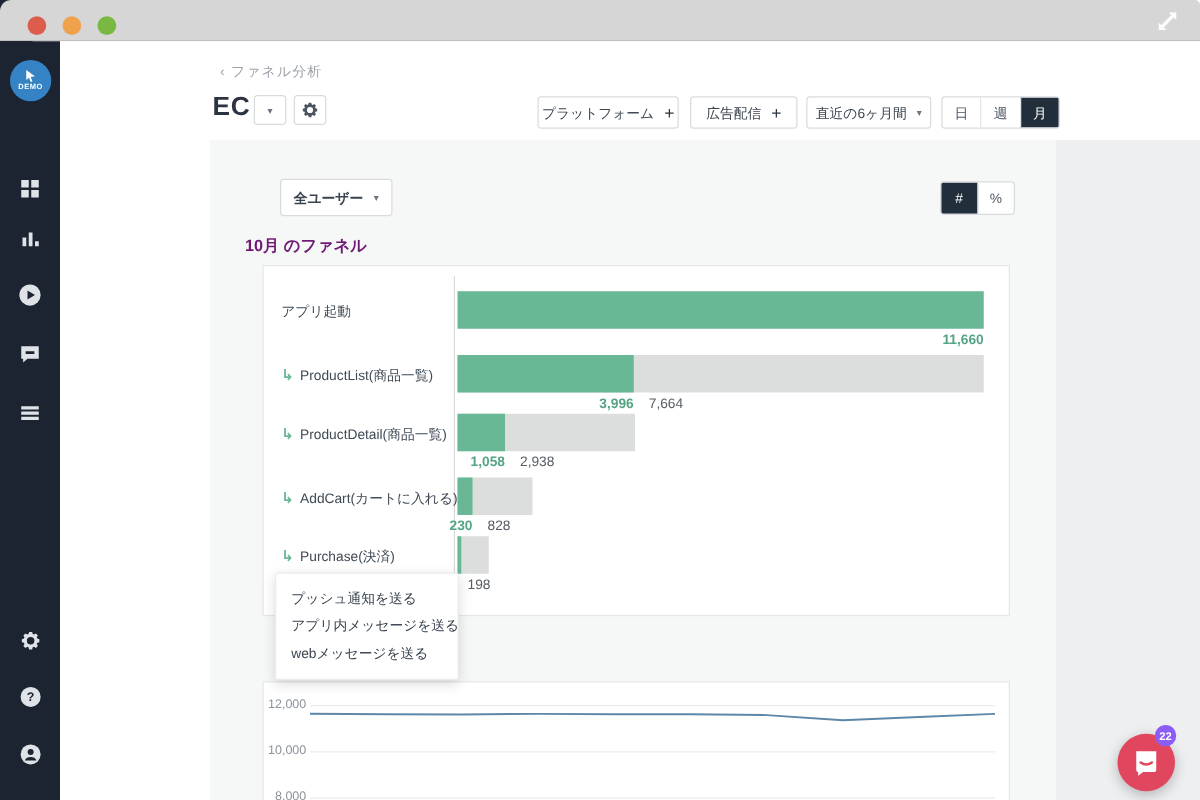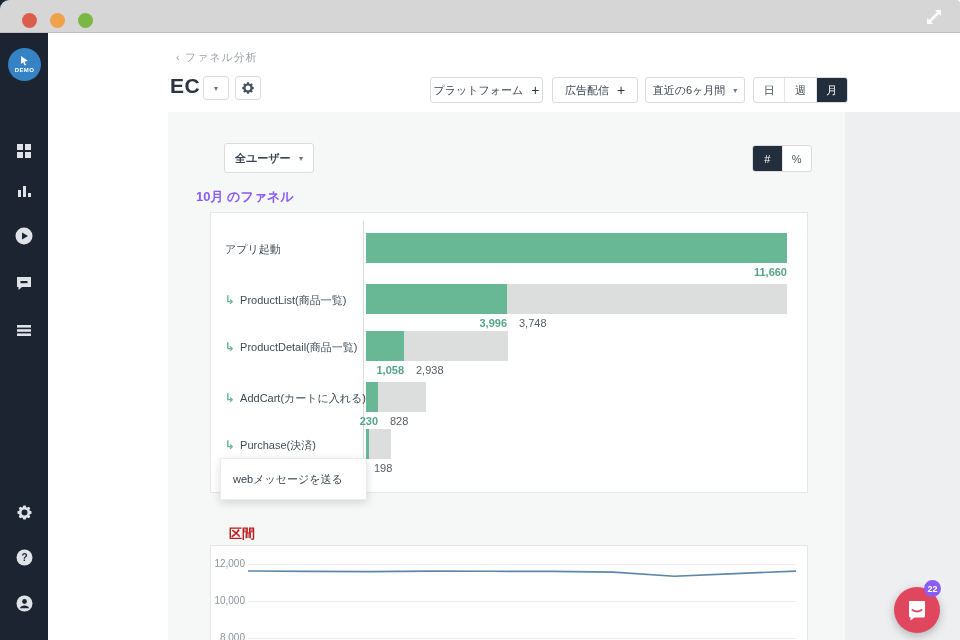--- a/index.html
+++ b/index.html
@@ -40,21 +40,21 @@
   .seg.active { background:#232e3d; color:#fff; }
 
   
   #panel { left:168px; top:112px; width:792px; height:528px; background:#f6f7f7; }
   #right-band { left:845px; top:112px; width:115px; height:528px; background:#edeff0; }
 
   #segment-btn { left:224px; top:143px; width:90px; height:30px; justify-content:space-between;
     padding:0 10px; font-weight:bold; }
   #unit-toggle { left:752px; top:145px; width:60px; height:27px; display:flex;
     border:1px solid #d9dcdf; border-radius:3px; overflow:hidden; background:#fff; }
-  #funnel-title { left:196px; top:188px; font-size:13px; font-weight:bold; color:#8b5cf6; }
+  #funnel-title { left:196px; top:188px; font-size:13px; font-weight:bold; color:#701a75; }
   #section2-title { left:196px; top:525px; font-size:13px; font-weight:bold; color:#b91c1c;margin-left:33px; }
 
   .card { position:absolute; background:#fff; border:1px solid #e4e6e8; }
   #funnel-card { left:210px; top:212px; width:598px; height:281px; }
   #line-card { left:210px; top:545px; width:598px; height:118px; }
 
   #funnel-axis { position:absolute; left:152px; top:8px; width:1px; height:250px; background:#d9d9d9; }
   .f-label { position:absolute; font-size:11px; color:#3f4a55; white-space:nowrap; }
   .f-arrow { color:#68b795; font-weight:bold; margin-right:5px; font-size:12px; }
   .f-track { position:absolute; left:155px; height:30px; background:#dcdddd; }
@@ -217,21 +217,21 @@
         <div class="f-label" style="left: 14px; top: 29px;"><span>アプリ起動</span></div>
         <div class="f-green" style="top: 20px; width: 421px; height: 30px;"></div>
         <div class="f-vals" style="top: 53px;">
           <span class="f-vgreen" style="left: 421px;">11,660</span>
         </div>
         <div class="f-label" style="left: 14px; top: 80px;"><span class="f-arrow">↳</span><span>ProductList(商品一覧)</span></div>
         <div class="f-track" style="top: 71px; width: 421px; height: 30px;"></div>
         <div class="f-green" style="top: 71px; width: 141px; height: 30px;"></div>
         <div class="f-vals" style="top: 104px;">
           <span class="f-vgreen" style="left: 141px;">3,996</span>
-          <span class="f-vtotal" style="left: 153px;">3,748</span>
+          <span class="f-vtotal" style="left: 153px;">7,664</span>
         </div>
         <div class="f-label" style="left: 14px; top: 127px;"><span class="f-arrow">↳</span><span>ProductDetail(商品一覧)</span></div>
         <div class="f-track" style="top: 118px; width: 142px; height: 30px;"></div>
         <div class="f-green" style="top: 118px; width: 38px; height: 30px;"></div>
         <div class="f-vals" style="top: 151px;">
           <span class="f-vgreen" style="left: 38px;">1,058</span>
           <span class="f-vtotal" style="left: 50px;">2,938</span>
         </div>
         <div class="f-label" style="left: 14px; top: 178px;"><span class="f-arrow">↳</span><span>AddCart(カートに入れる)</span></div>
         <div class="f-track" style="top: 169px; width: 60px; height: 30px;"></div>
@@ -261,20 +261,22 @@
         <div class="gridline" style="top: 18px;"></div>
         <div class="gridline" style="top: 55px;"></div>
         <div class="gridline" style="top: 92px;"></div>
       </div>
     <svg id="line-svg" width="596" height="116" style="position:absolute;left:0;top:0">
         <polyline points="37.0,25.0 97.9,25.4 158.8,25.6 219.7,25.1 280.6,25.3 341.4,25.4 402.3,26.1 463.2,30.2 524.1,27.6 585.0,25.1" fill="none" stroke="#5d87a8" stroke-width="1.6"></polyline>
       </svg>
   </div>
 
   <div id="context-menu" class="abs">
+      <div class="menu-item">プッシュ通知を送る</div>
+      <div class="menu-item">アプリ内メッセージを送る</div>
       <div class="menu-item">webメッセージを送る</div>
     </div>
 
   <div id="chat-launcher" class="abs">
     <svg width="22" height="22" viewBox="0 0 22 22">
       <path d="M3 2 h16 v15 a1.5 1.5 0 0 1 -1.5 1.5 h-9 l-4 3 v-3 h-0 a1.5 1.5 0 0 1 -1.5 -1.5 Z" fill="#fff"></path>
       <path d="M6.5 11 q4.5 3.2 9 0" fill="none" stroke="#e0475f" stroke-width="2" stroke-linecap="round"></path>
     </svg>
   </div>
   <div id="chat-badge" class="abs">22</div>

